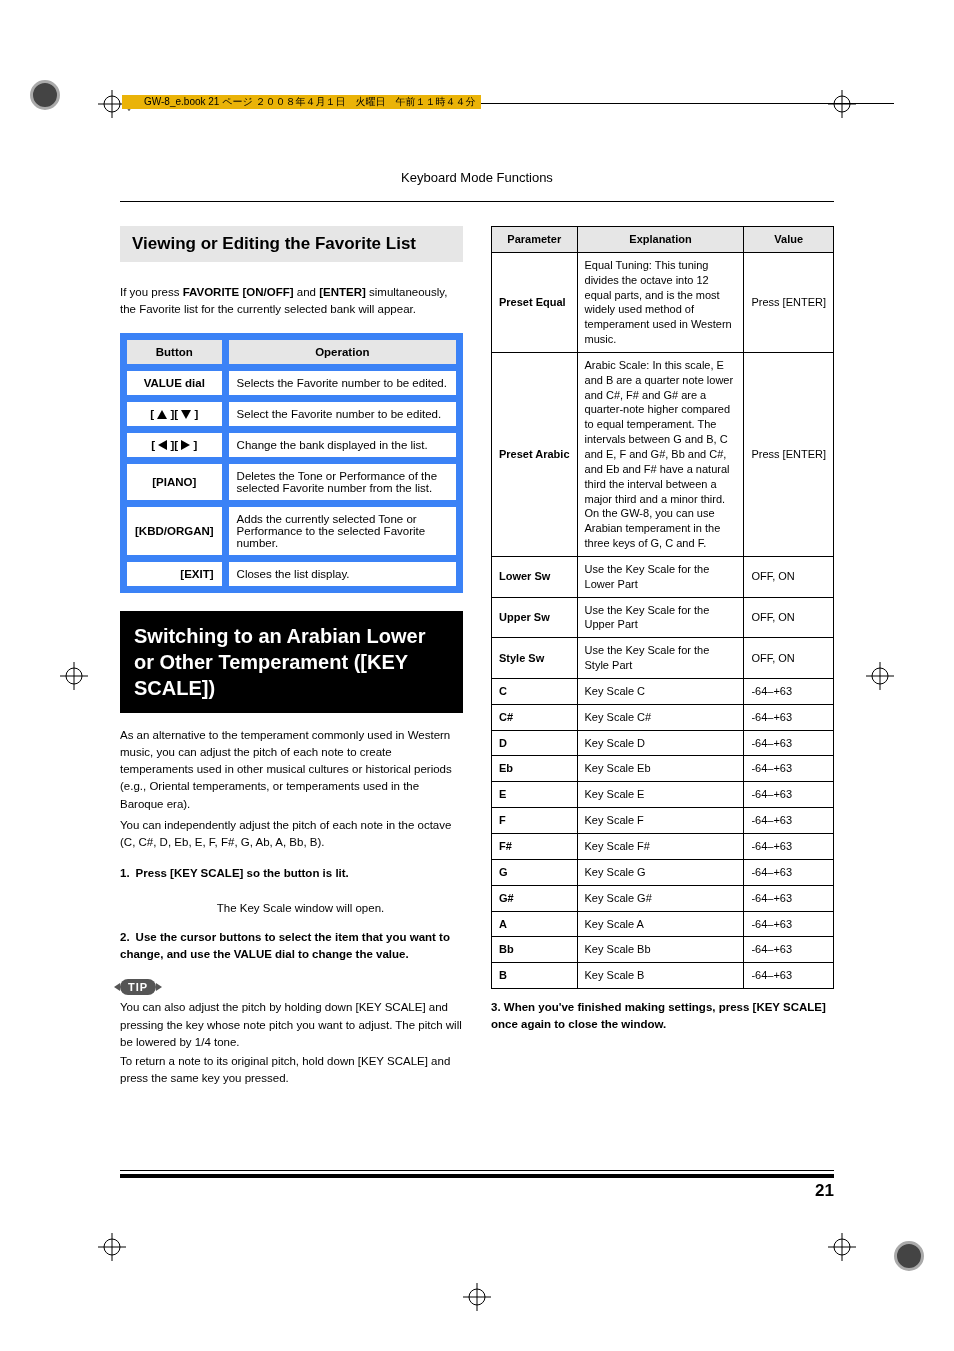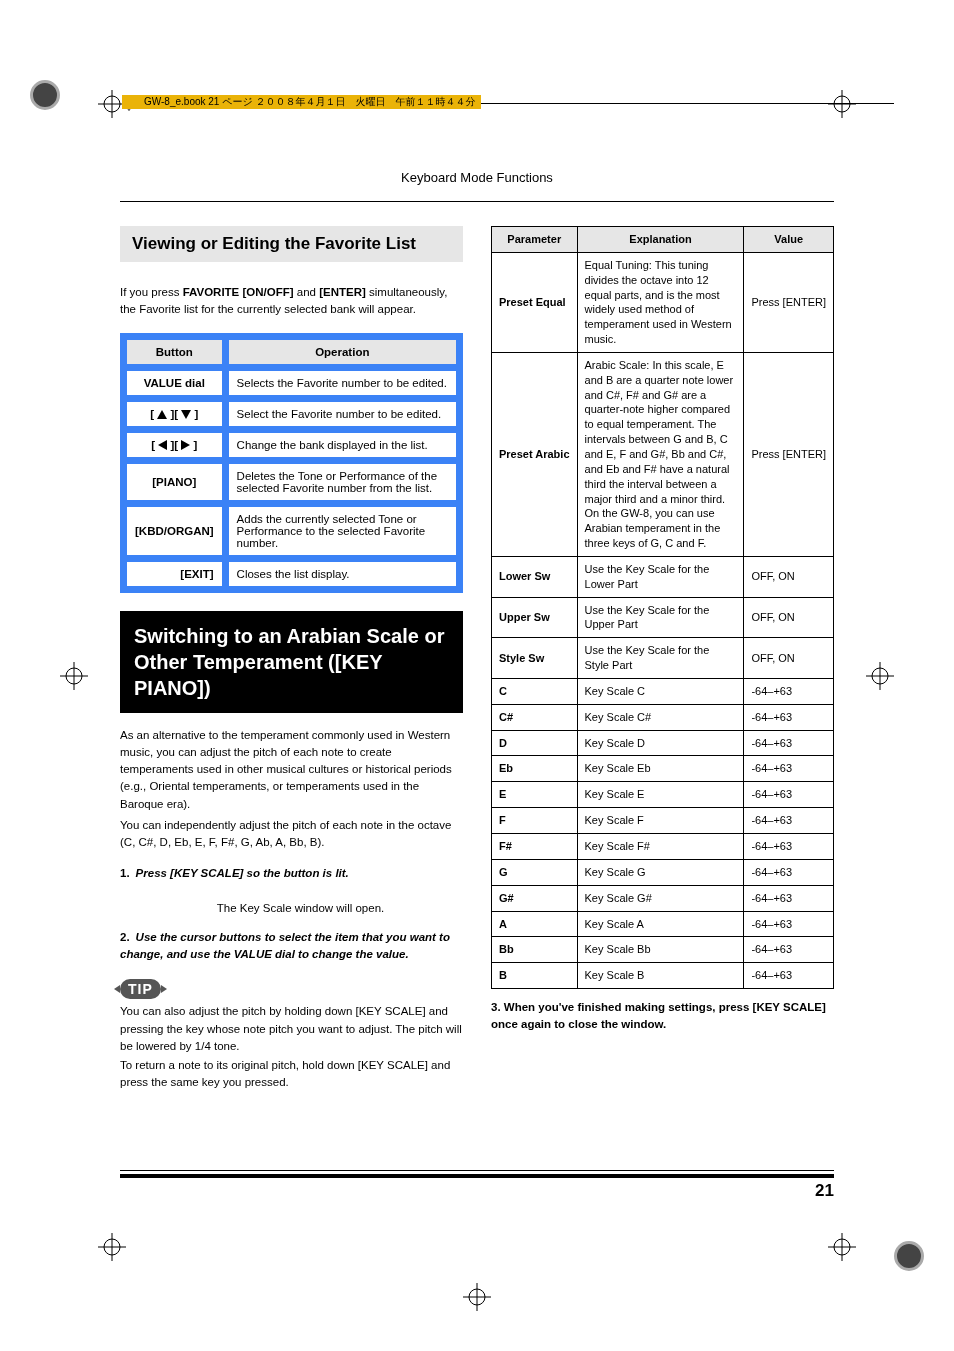--- a/index.html
+++ b/index.html
@@ -115,28 +115,28 @@
       font-weight: bold;
       font-size: 20px;
       padding: 12px 14px;
       line-height: 1.3;
       margin-bottom: 14px;
     }
 
     ol.steps { list-style: none; margin-top: 14px; }
     ol.steps li { margin-bottom: 12px; font-size: 11.5px; line-height: 1.5; }
     ol.steps .num { font-weight: bold; margin-right: 6px; }
-    ol.steps .lead { font-weight: bold; font-style: italic; }
+    ol.steps .lead { font-weight: bold; }
     ol.steps .sub { margin-left: 18px; display: block; margin-top: 17px; text-align: center; }
 
     .tip-badge {
       display: inline-block;
       background: #555;
       color: #fff;
-      font-size: 14px;
+      font-size: 11px;
       font-weight: bold;
       letter-spacing: 1px;
       padding: 2px 8px;
       border-radius: 10px;
       position: relative;
       margin: 4px 0 4px 0;
     }
     .tip-badge::before, .tip-badge::after {
       content: "";
       position: absolute;
@@ -308,21 +308,21 @@
             <td class="bold" style="text-align:center;">[KBD/ORGAN]</td>
             <td>Adds the currently selected Tone or Performance to the selected Favorite number.</td>
           </tr>
           <tr>
             <td class="bold" style="text-align:right;">[EXIT]</td>
             <td>Closes the list display.</td>
           </tr>
         </tbody>
       </table>
 
-      <div class="section-black-header">Switching to an Arabian Scale or Other Temperament ([KEY PIANO])</div>
+      <div class="section-black-header">Switching to an Arabian Lower or Other Temperament ([KEY SCALE])</div>
 
       <p class="p">As an alternative to the temperament commonly used in Western music, you can adjust the pitch of each note to create temperaments used in other musical cultures or historical periods (e.g., Oriental temperaments, or temperaments used in the Baroque era).</p>
       <p class="p" style="margin-top:4px;">You can independently adjust the pitch of each note in the octave (C, C#, D, Eb, E, F, F#, G, Ab, A, Bb, B).</p>
 
       <ol class="steps">
         <li>
           <span class="num">1.</span><span class="lead">Press [KEY SCALE] so the button is lit.</span>
           <span class="sub">The Key Scale window will open.</span>
         </li>
         <li>

